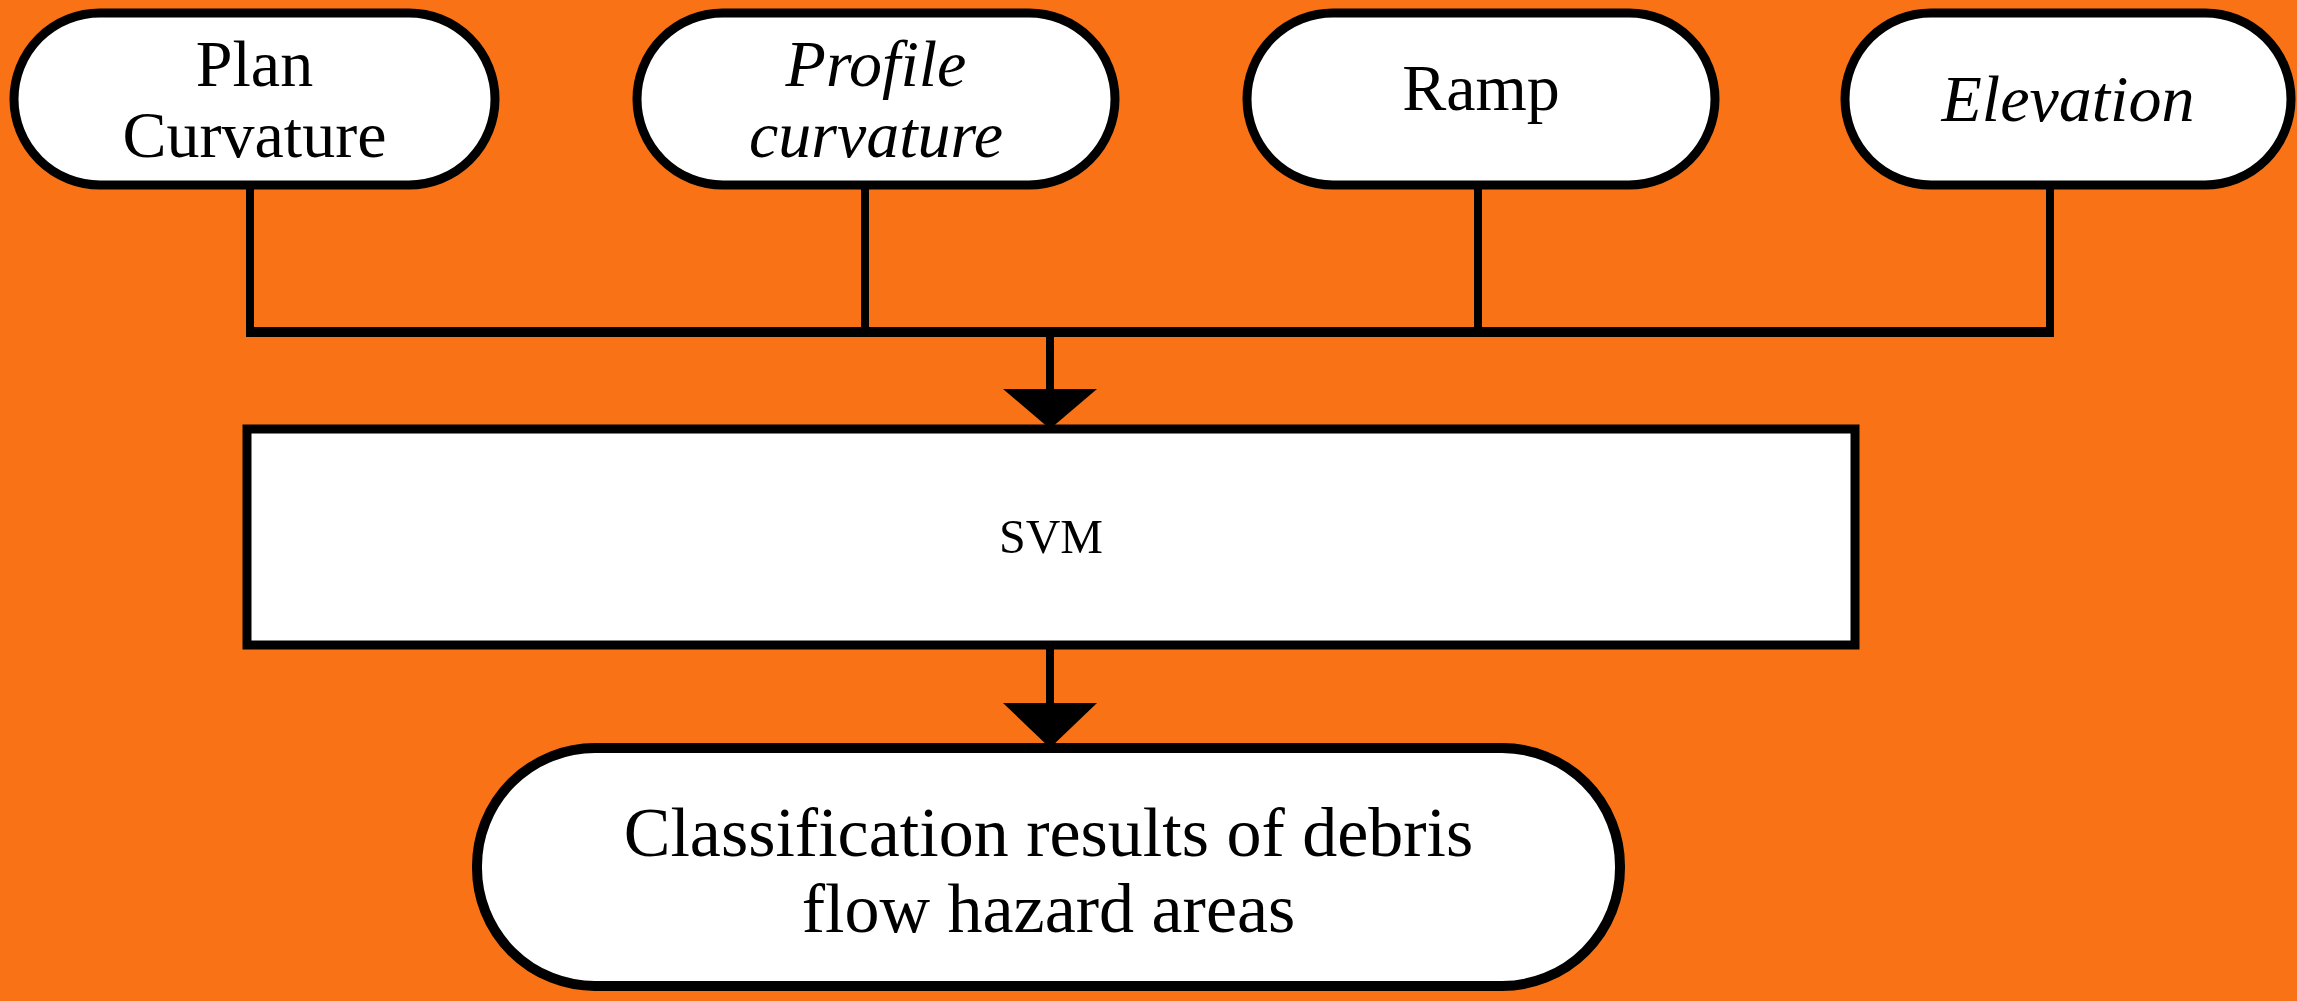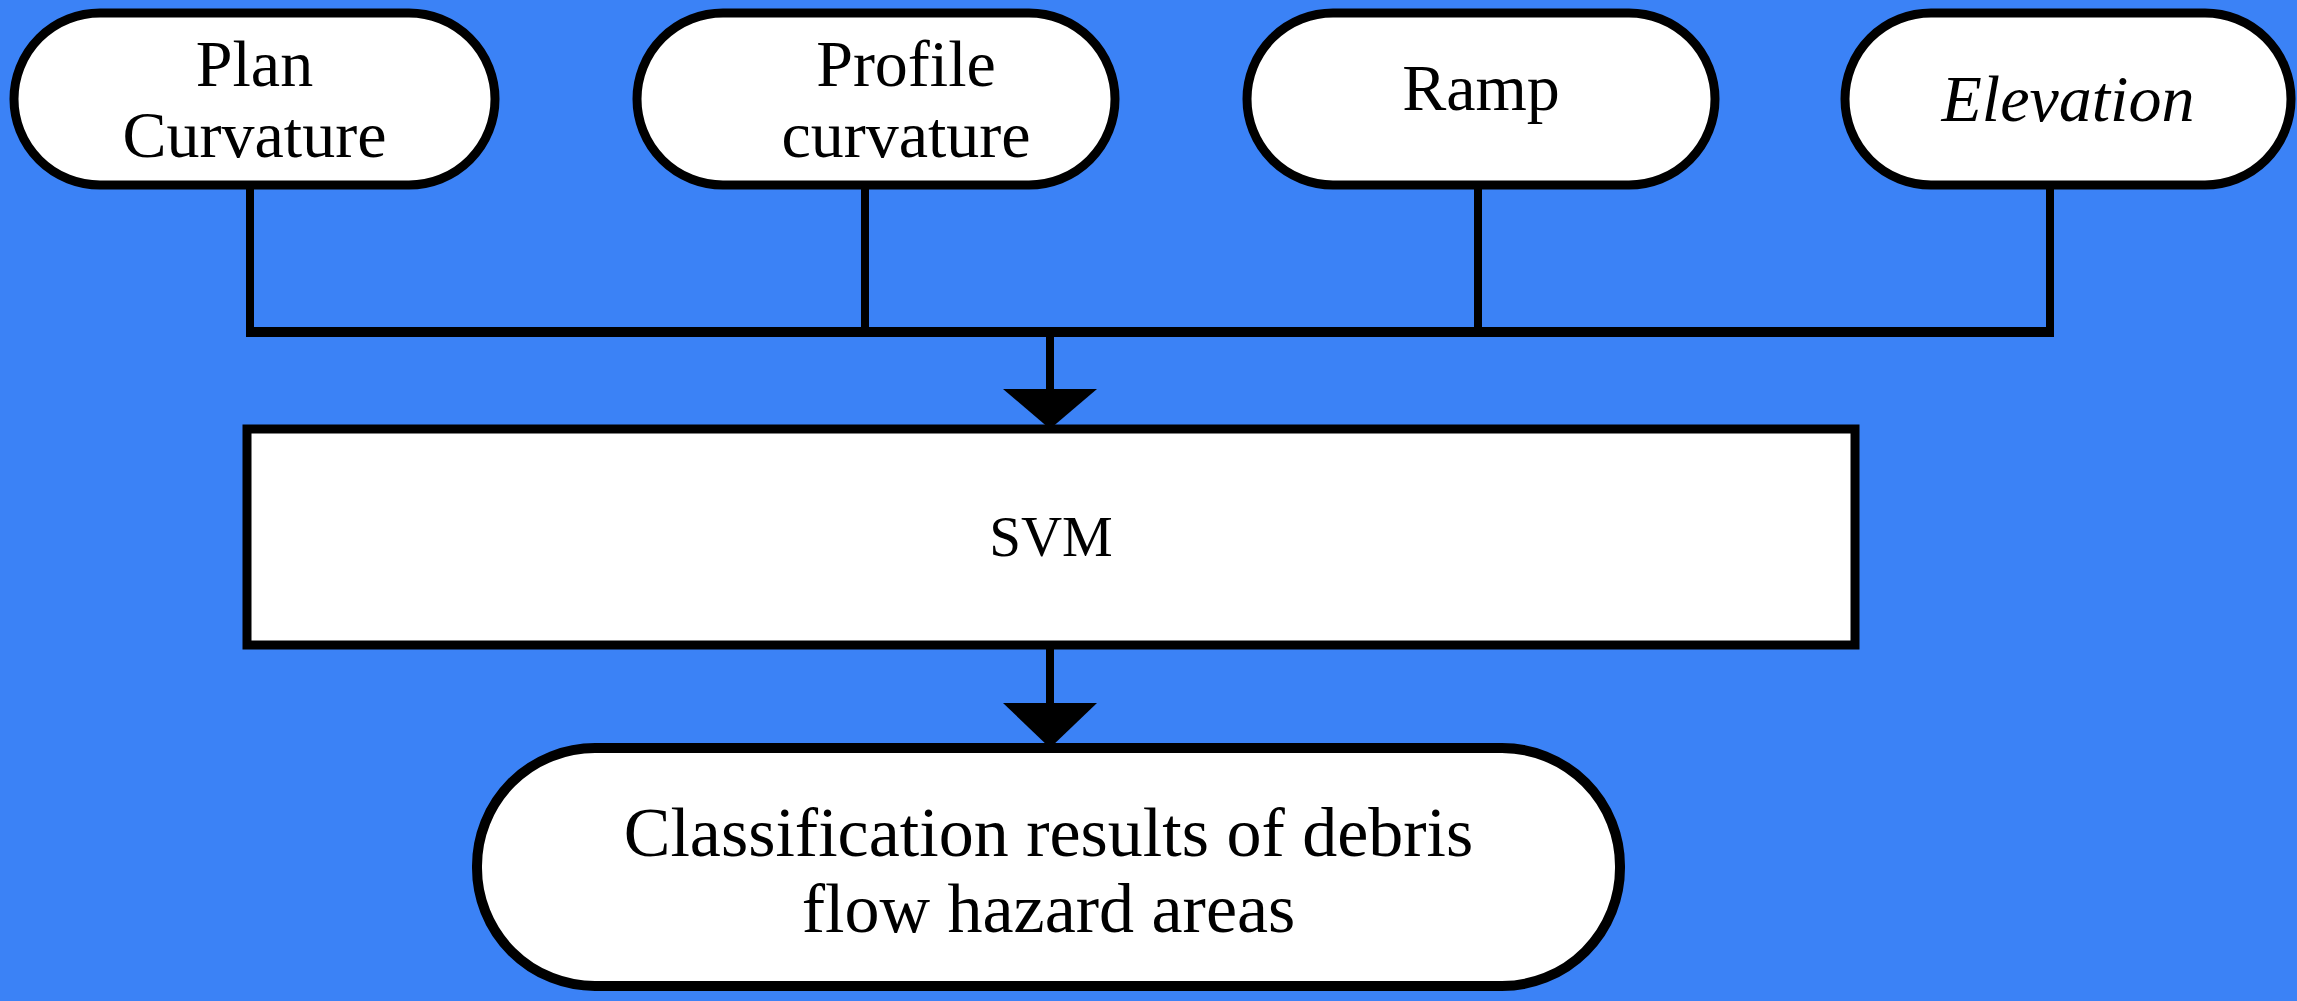--- a/index.html
+++ b/index.html
@@ -7,21 +7,21 @@
     padding: 0;
     background: #ffffff;
   }
   body {
     font-family: "Liberation Serif", "DejaVu Serif", serif;
   }
   #diagram-root {
     position: relative;
     width: 2297px;
     height: 1001px;
-    background: #3b82f6;
+    background: #f97316;
     overflow: hidden;
   }
   #flow-svg {
     position: absolute;
     top: 0;
     left: 0;
     width: 2297px;
     height: 1001px;
   }
   .node-label {
@@ -33,21 +33,21 @@
     color: #000000;
     line-height: 1.08;
     white-space: pre-line;
     pointer-events: none;
     user-select: none;
   }
   .top-node-label {
     font-size: 66px;
   }
   .process-label {
-    font-size: 57px;
+    font-size: 48px;
   }
   .result-label {
     font-size: 70px;
   }
 </style>
 </head>
 <body>
 
 <div id="diagram-root">
 
@@ -75,21 +75,21 @@
 
     <line x1="1050" y1="645" x2="1050" y2="712" stroke="#000000" stroke-width="8"></line>
     <polygon points="1003,703 1097,703 1050,748" fill="#000000"></polygon>
 
     <rect x="477" y="748" width="1143" height="238" rx="118" ry="118" fill="#ffffff" stroke="#000000" stroke-width="10"></rect>
   </svg>
 
   <div class="node-label top-node-label" style="left:14px; top:13px; width:481px; height:172px;">Plan
 Curvature</div>
 
-  <div class="node-label top-node-label" style="left:667px; top:13px; width:478px; height:172px;">Profile
+  <div class="node-label top-node-label" style="left:637px; top:13px; width:478px; height:172px;font-style:italic;">Profile
 curvature</div>
 
   <div class="node-label top-node-label" style="left:1247px; top:2px; width:468px; height:172px;">Ramp</div>
 
   <div class="node-label top-node-label" style="left:1845px; top:13px; width:446px; height:172px;font-style:italic;">Elevation</div>
 
   <div class="node-label process-label" style="left:247px; top:429px; width:1608px; height:216px;">SVM</div>
 
   <div class="node-label result-label" style="left:477px; top:752px; width:1143px; height:238px;">Classification results of debris
 flow hazard areas</div>

